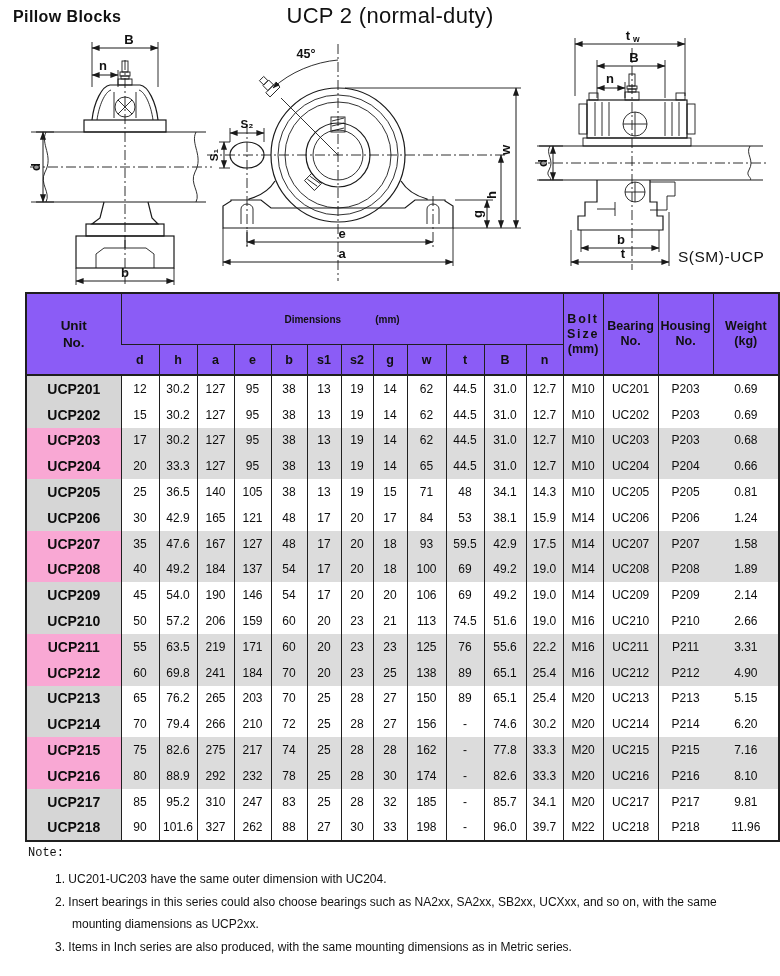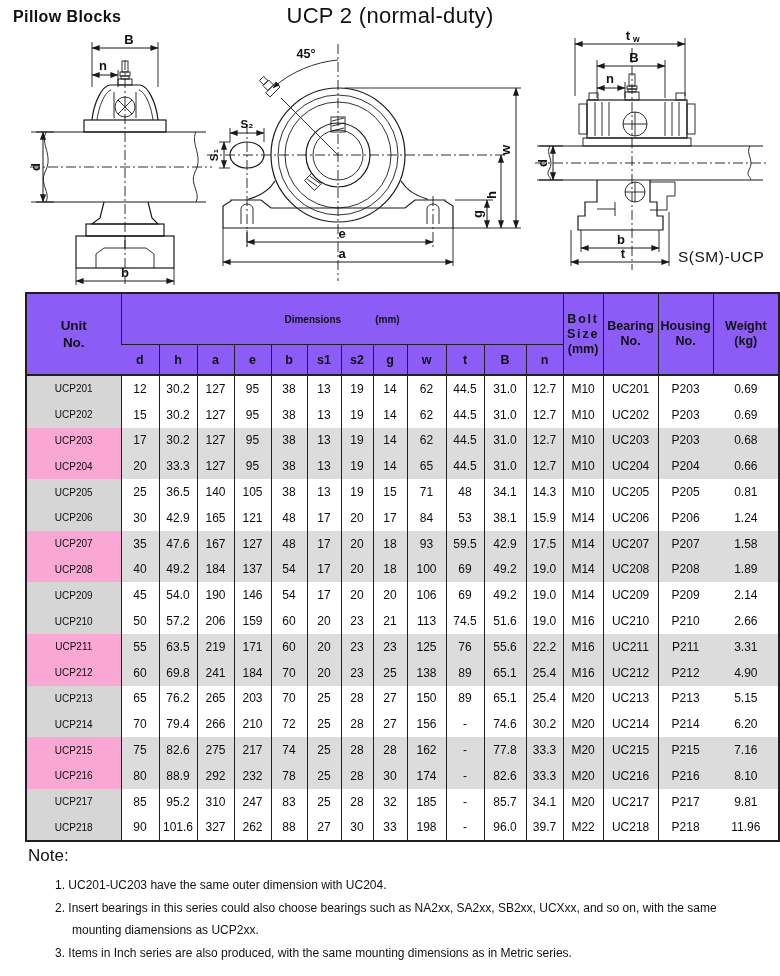--- a/index.html
+++ b/index.html
@@ -29,27 +29,27 @@
   .spec th,.spec td{border-left:1px solid #1f1f1f;padding:0;}
   .spec th:first-child,.spec td:first-child{border-left:none;}
   .spec thead th{background:#8b5cf6;font-weight:bold;color:#111;}
   .spec .h-group{height:50px;border-bottom:1px solid #1f1f1f;font-size:10px;vertical-align:middle;}
   .spec .h-group .gap{display:inline-block;width:34px;}
   .spec .h-tall{border-bottom:2px solid #1f1f1f;font-size:12.5px;line-height:15px;vertical-align:middle;text-align:center;}
   .spec .h-unit{font-size:13.5px;line-height:17px;}
   .spec .h-bolt div.sp{letter-spacing:1.8px;}
   .spec .h-sub th{height:29px;border-bottom:2px solid #1f1f1f;font-size:12.5px;text-align:center;vertical-align:middle;}
   .spec tbody td{height:25.8px;text-align:center;font-size:12px;color:#0d0d0d;background:#ffffff;}
-  .spec tbody td.unit{background:#d6d6d6;font-weight:normal;font-size:10px;}
+  .spec tbody td.unit{background:#d6d6d6;font-weight:bold;font-size:14px;}
   .spec tbody tr.shaded td{background:#dcdcdc;}
   .spec tbody tr.shaded td.unit{background:#f9a8d4;}
   .spec tbody td.wt{border-left:1px solid transparent;}
 
   .notes{position:absolute;left:28px;top:846px;width:720px;}
-  .notes .note-head{font-size:17px;margin-bottom:8px;}
+  .notes .note-head{font-size:12px;margin-bottom:8px;font-family:Liberation Mono, monospace;}
   .notes .note-item{font-size:12px;line-height:22.5px;margin-left:27px;padding-left:17px;text-indent:-17px;width:668px;}
 </style>
 </head>
 <body>
 
 <div class="corner-label">Pillow Blocks</div>
 <div class="page-title">UCP 2 (normal-duty)</div>
 
 <svg id="dwg-left" width="185" height="258" viewBox="0 0 185 258">
   <defs>

